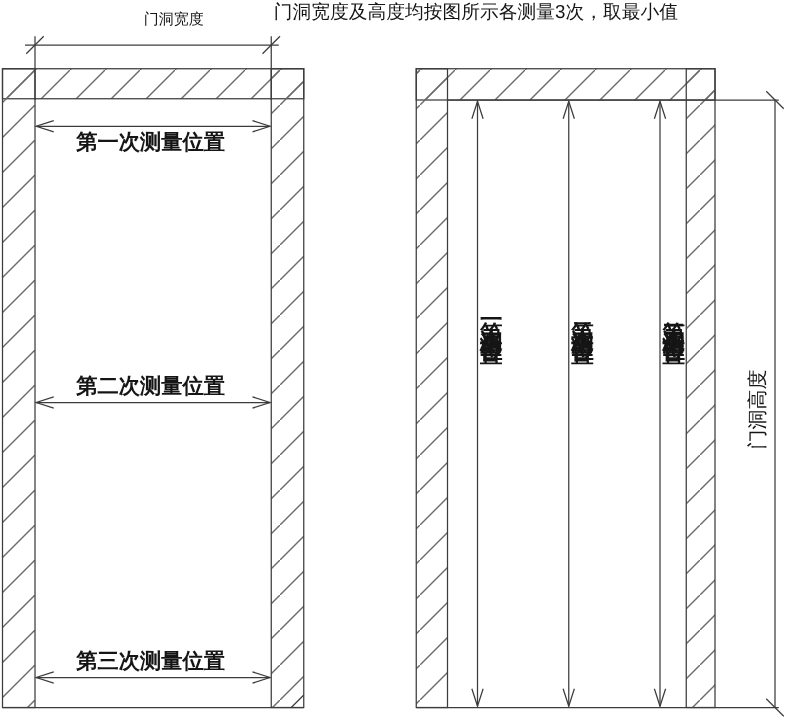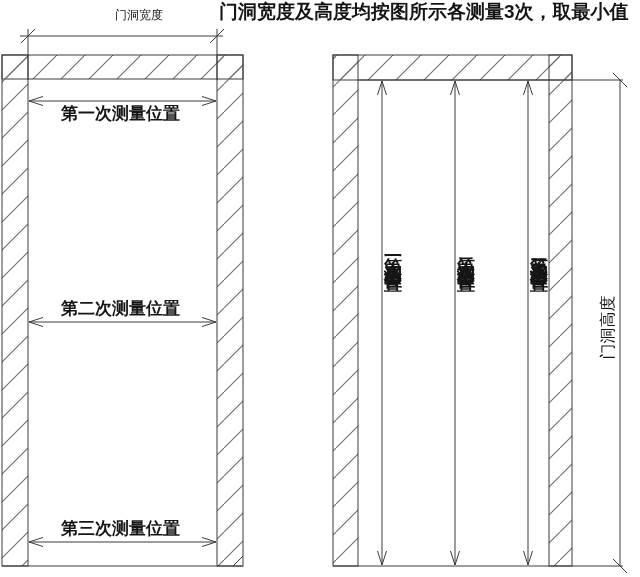--- a/index.html
+++ b/index.html
@@ -12,21 +12,21 @@
   }
   .linework{position:absolute;left:0;top:0;}
   .label{
     position:absolute;
     color:#151515;
     white-space:nowrap;
     line-height:1.15;
   }
   .title{
     left:219px;top:1px;
-    font-size:19px;font-weight:700;
+    font-size:15px;font-weight:400;
   }
   .width-dim-label{
     left:99px;top:9px;
     font-size:12px;font-weight:400;margin-left:16px;
   }
   .m-label{
     font-size:17px;font-weight:700;
   }
   .m-label-1{left:61px;top:104px;}
   .m-label-2{left:61px;top:299px;}

